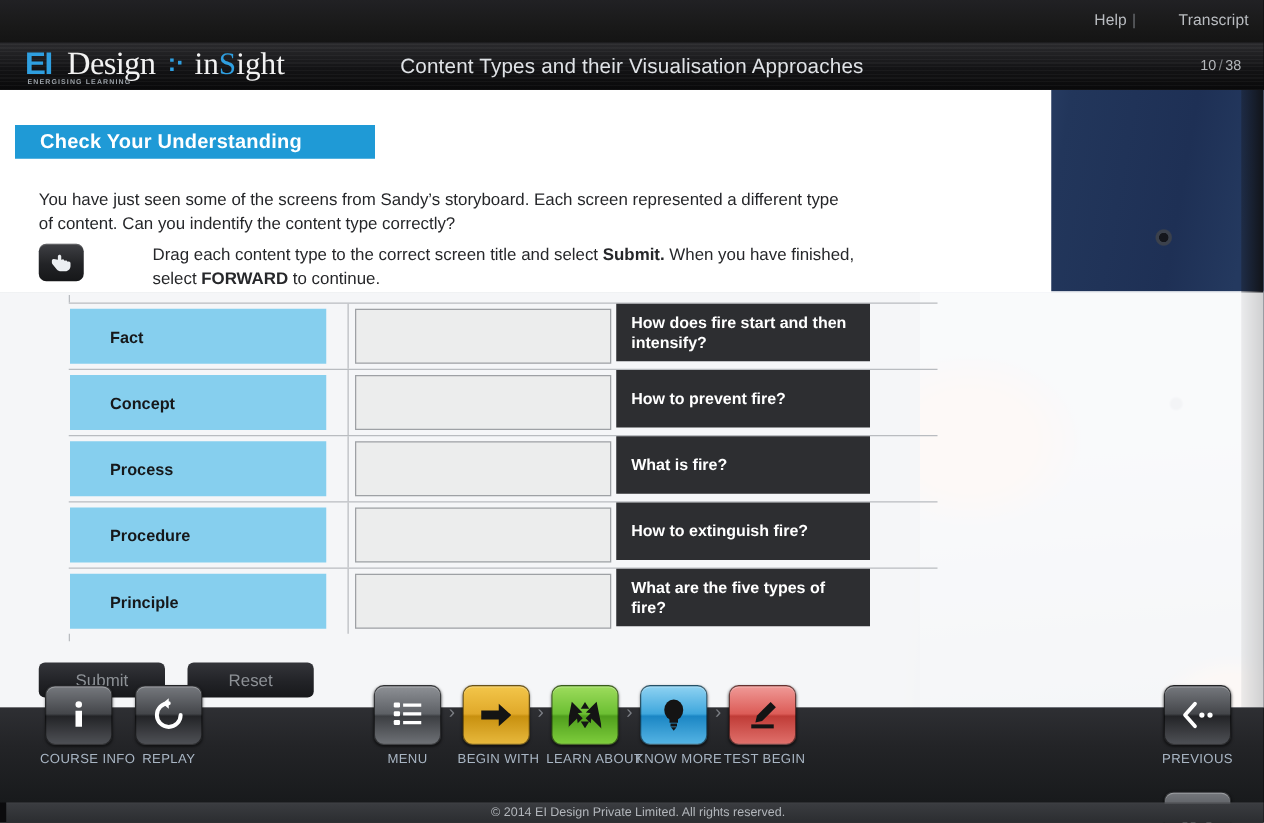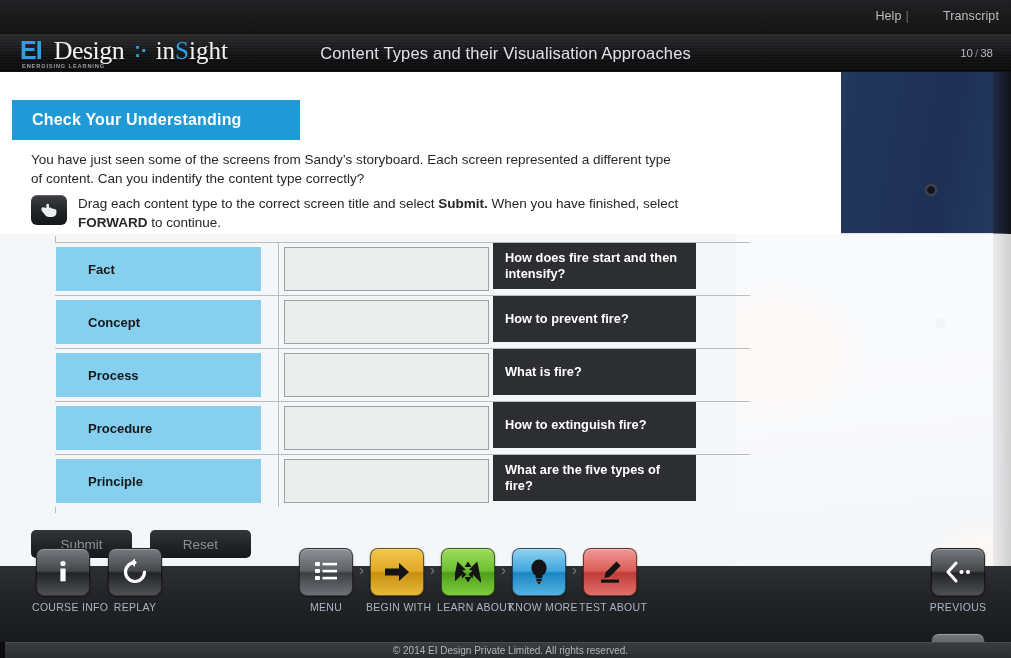--- a/index.html
+++ b/index.html
@@ -177,21 +177,21 @@
     position: absolute;
     left: 0; top: 162px;
     width: 1011px; height: 332px;
     background: rgba(255,255,255,.80);
   }
 
   
   .cyu {
     position: absolute;
     left: 12px; top: 28px;
-    width: 288px; height: 40px;
+    width: 288px; height: 27px;
     background: #1f9ad6;
     display: flex;
     align-items: center;
   }
   .cyu span {
     margin-left: 20px;
     color: #ffffff;
     font-size: 16px;
     font-weight: bold;
     letter-spacing: .2px;
@@ -205,20 +205,21 @@
     font-size: 13.5px;
     line-height: 19px;
     color: #26272a;
   }
   .drag-note {
     position: absolute;
     left: 31px; top: 122px;
     width: 660px;
     display: flex;
     align-items: flex-start;
+    gap: 44px;
   }
   .hand-icon {
     flex: 0 0 auto;
     width: 36px; height: 30px;
     border-radius: 6px;
     background: linear-gradient(180deg, #3f4044 0%, #222326 55%, #161719 100%);
     box-shadow: inset 0 1px 0 rgba(255,255,255,.18);
     display: flex;
     align-items: center;
     justify-content: center;
@@ -601,21 +602,21 @@
         <div class="tb-label">KNOW MORE</div>
       </div>
       <span class="tb-sep">›</span>
       <div class="tb-item">
         <div class="tb-btn red">
           <svg class="tb-icon" width="26" height="26" viewBox="0 0 26 26" aria-hidden="true">
             <path d="M19.5 2.5l4.2 4.2-11 11-5.4 1.2 1.2-5.4z" fill="#141414"></path>
             <rect x="4" y="20.5" width="18" height="3.2" fill="#141414"></rect>
           </svg>
         </div>
-        <div class="tb-label">TEST ABOUT</div>
+        <div class="tb-label">TEST BEGIN</div>
       </div>
     </div>
 
     <div class="tb-group tb-right">
       <div class="tb-item">
         <div class="tb-btn dark">
           <svg class="tb-icon" width="30" height="22" viewBox="0 0 30 22" aria-hidden="true">
             <path d="M13 2L5 11l8 9" fill="none" stroke="#fff" stroke-width="3" stroke-linecap="round" stroke-linejoin="round"></path>
             <circle cx="18.5" cy="11" r="2.1" fill="#fff"></circle>
             <circle cx="25" cy="11" r="2.1" fill="#fff"></circle>

